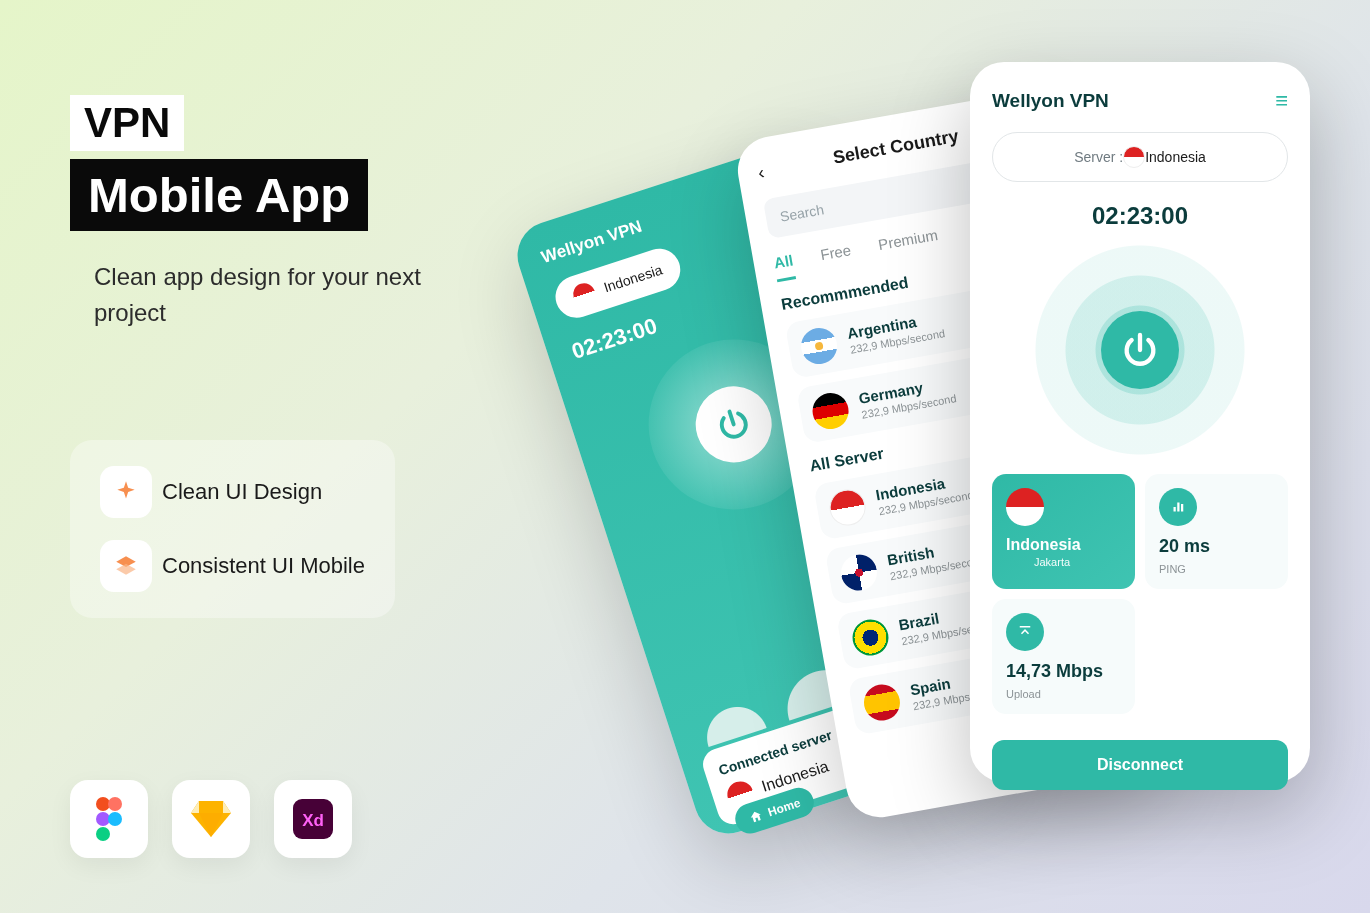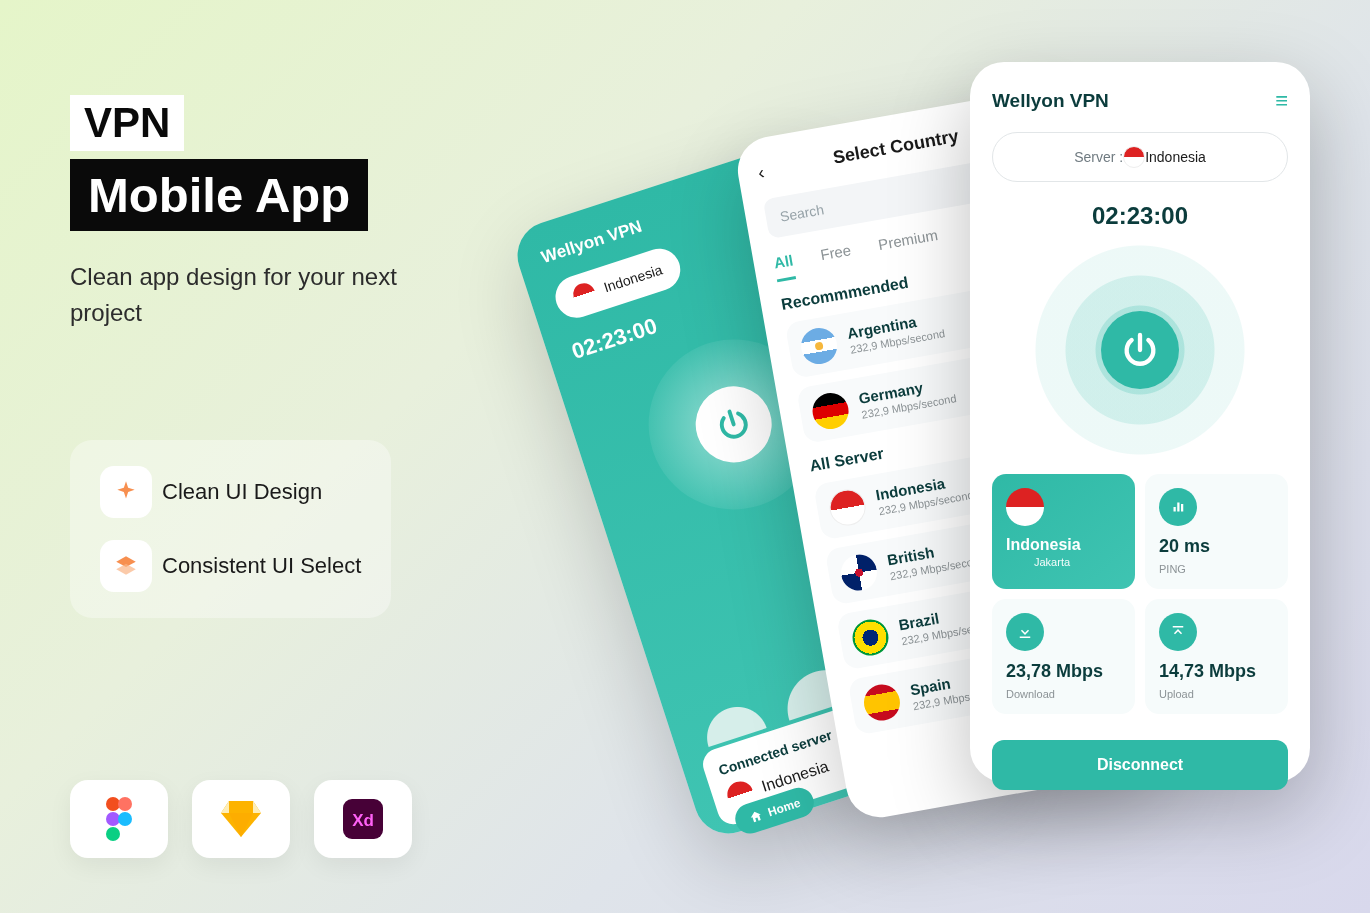--- a/index.html
+++ b/index.html
@@ -34,20 +34,21 @@
   padding: 8px 18px;
   display: inline-block;
   margin-top: 8px;
 }
 .hero .subtitle {
   margin-top: 28px;
   font-size: 24px;
   color: #2c2c2c;
   line-height: 1.5;
   max-width: 400px;
+  margin-left: 24px;
 }
 
 
 .features {
   position: absolute;
   top: 440px;
   left: 70px;
   background: rgba(255,255,255,0.35);
   border-radius: 22px;
   padding: 26px 30px;
@@ -76,21 +77,21 @@
 
 
 .tools {
   position: absolute;
   bottom: 55px;
   left: 70px;
   display: flex;
   gap: 24px;
 }
 .tool-icon {
-  width: 98px;
+  width: 78px;
   height: 78px;
   background: #fff;
   border-radius: 18px;
   display: flex;
   align-items: center;
   justify-content: center;
   box-shadow: 0 8px 24px rgba(0,0,0,0.06);
 }
 
 
@@ -306,21 +307,21 @@
     </div>
     <div class="feature-label">Clean UI Design</div>
   </div>
   <div class="feature-row">
     <div class="feature-icon">
       <svg width="26" height="26" viewBox="0 0 24 24">
           <path fill="#f78f4f" d="M12 3l9 5-9 5-9-5z"></path>
           <path fill="#f9b384" d="M12 10l9 5-9 5-9-5z" opacity="0.7"></path>
         </svg>
     </div>
-    <div class="feature-label">Consistent UI Select</div>
+    <div class="feature-label">Consistent UI Mobile</div>
   </div>
 </div>
 
 <div class="tools">
   <div class="tool-icon">
     <svg width="30" height="44" viewBox="0 0 30 44">
       <circle cx="9" cy="7" r="7" fill="#f24e1e"></circle>
         <circle cx="21" cy="7" r="7" fill="#ff7262"></circle>
       <circle cx="9" cy="22" r="7" fill="#a259ff"></circle>
         <circle cx="21" cy="22" r="7" fill="#1abcfe"></circle>
@@ -461,29 +462,20 @@
           <svg width="18" height="18" viewBox="0 0 24 24">
               <path fill="#fff" d="M6 18h3v-6H6zm5 0h3V6h-3zm5 0h3v-10h-3z"></path>
             </svg>
         </div>
         <div class="value">20 ms</div>
         <div class="value-sub">PING</div>
       </div>
       <div class="card">
         <div class="dot-icon">
           <svg width="18" height="18" viewBox="0 0 24 24">
-              <path fill="#fff" d="M12 3v10l-4-4-1.4 1.4L12 16l5.4-5.6L16 9l-4 4V3zM5 18h14v2H5z"></path>
-            </svg>
-        </div>
-        <div class="value">23,78 Mbps</div>
-        <div class="value-sub">Download</div>
-      </div>
-      <div class="card">
-        <div class="dot-icon">
-          <svg width="18" height="18" viewBox="0 0 24 24">
               <path fill="#fff" d="M12 21V11l-4 4-1.4-1.4L12 8l5.4 5.6L16 15l-4-4v10zM5 4h14v2H5z"></path>
             </svg>
         </div>
         <div class="value">14,73 Mbps</div>
         <div class="value-sub">Upload</div>
       </div>
     </div>
 
     <div class="disconnect">Disconnect</div>
   </div>

